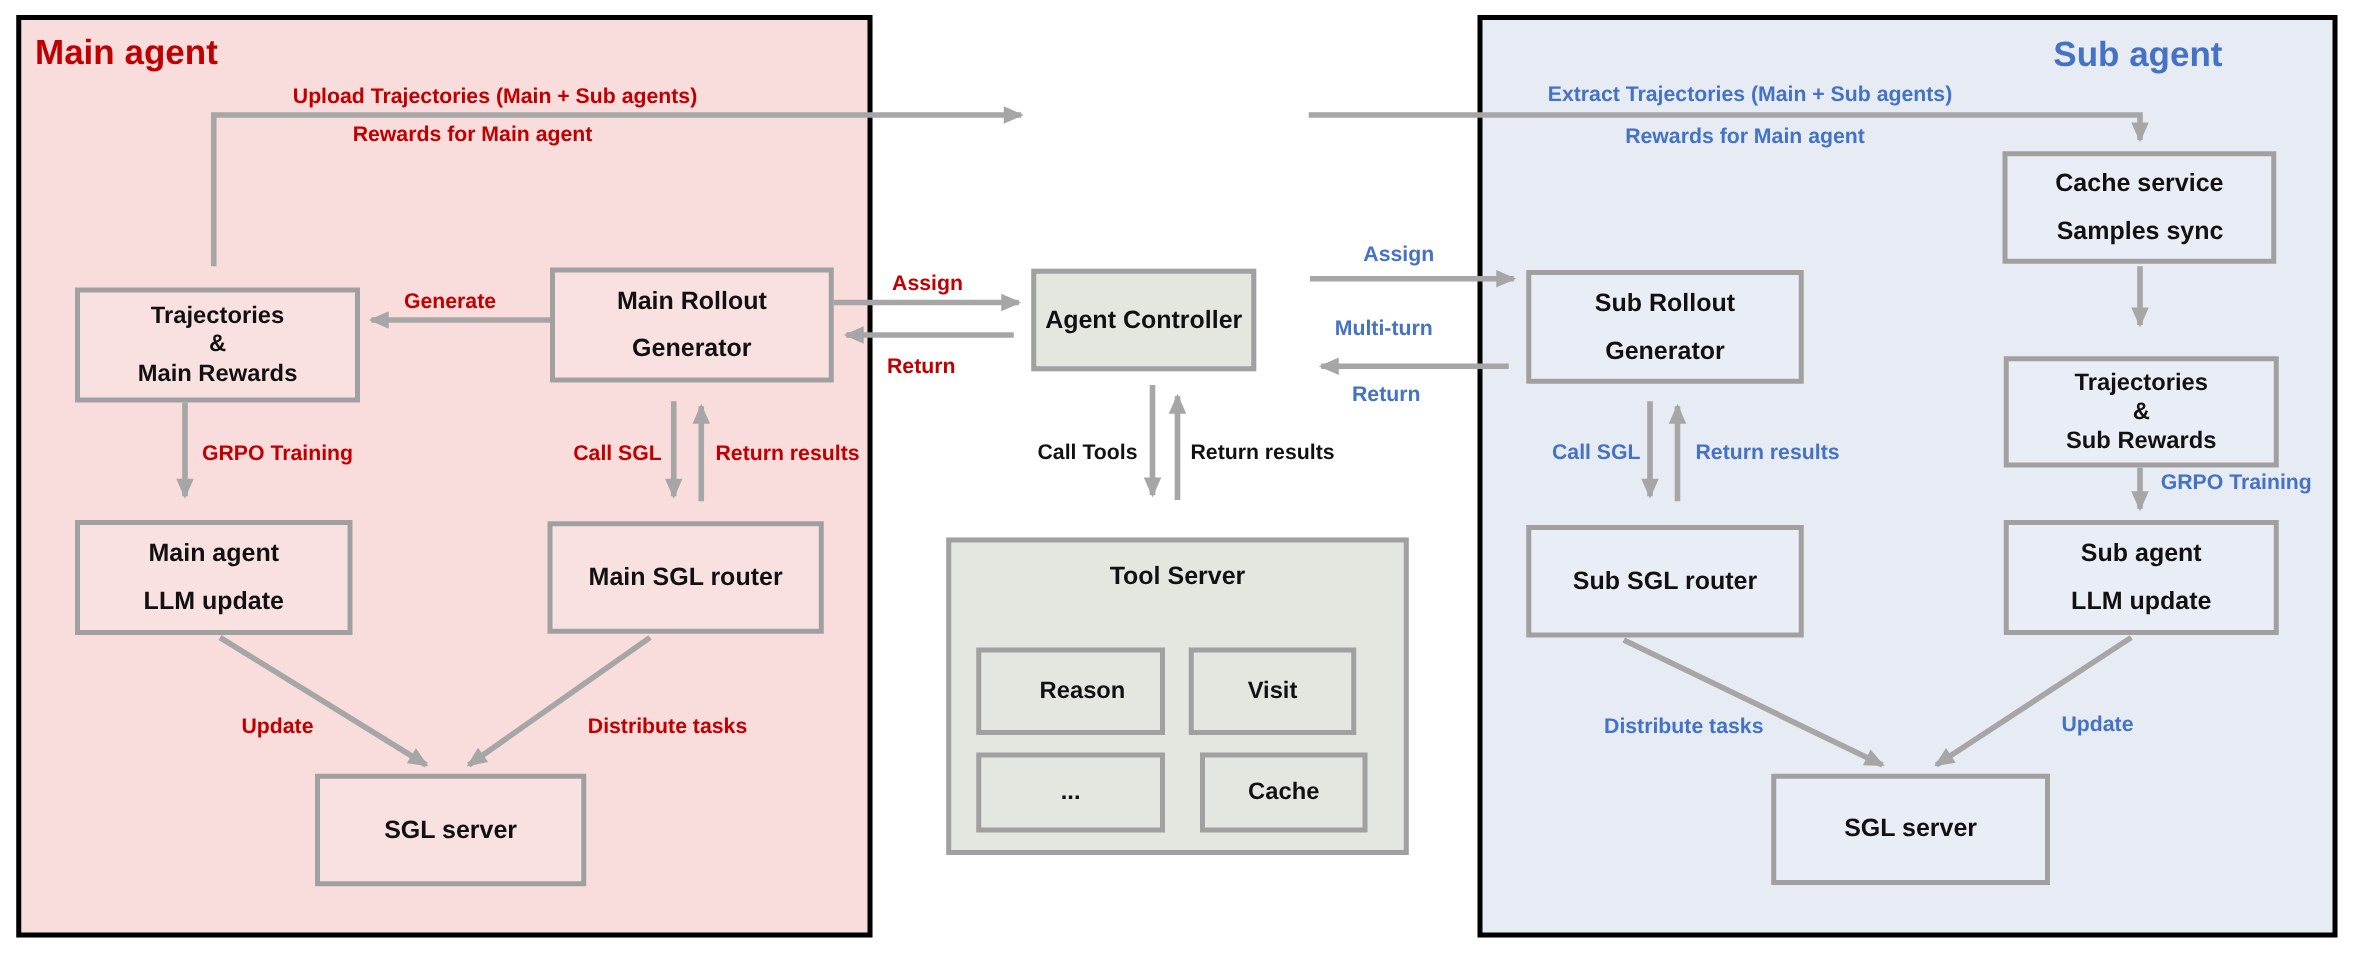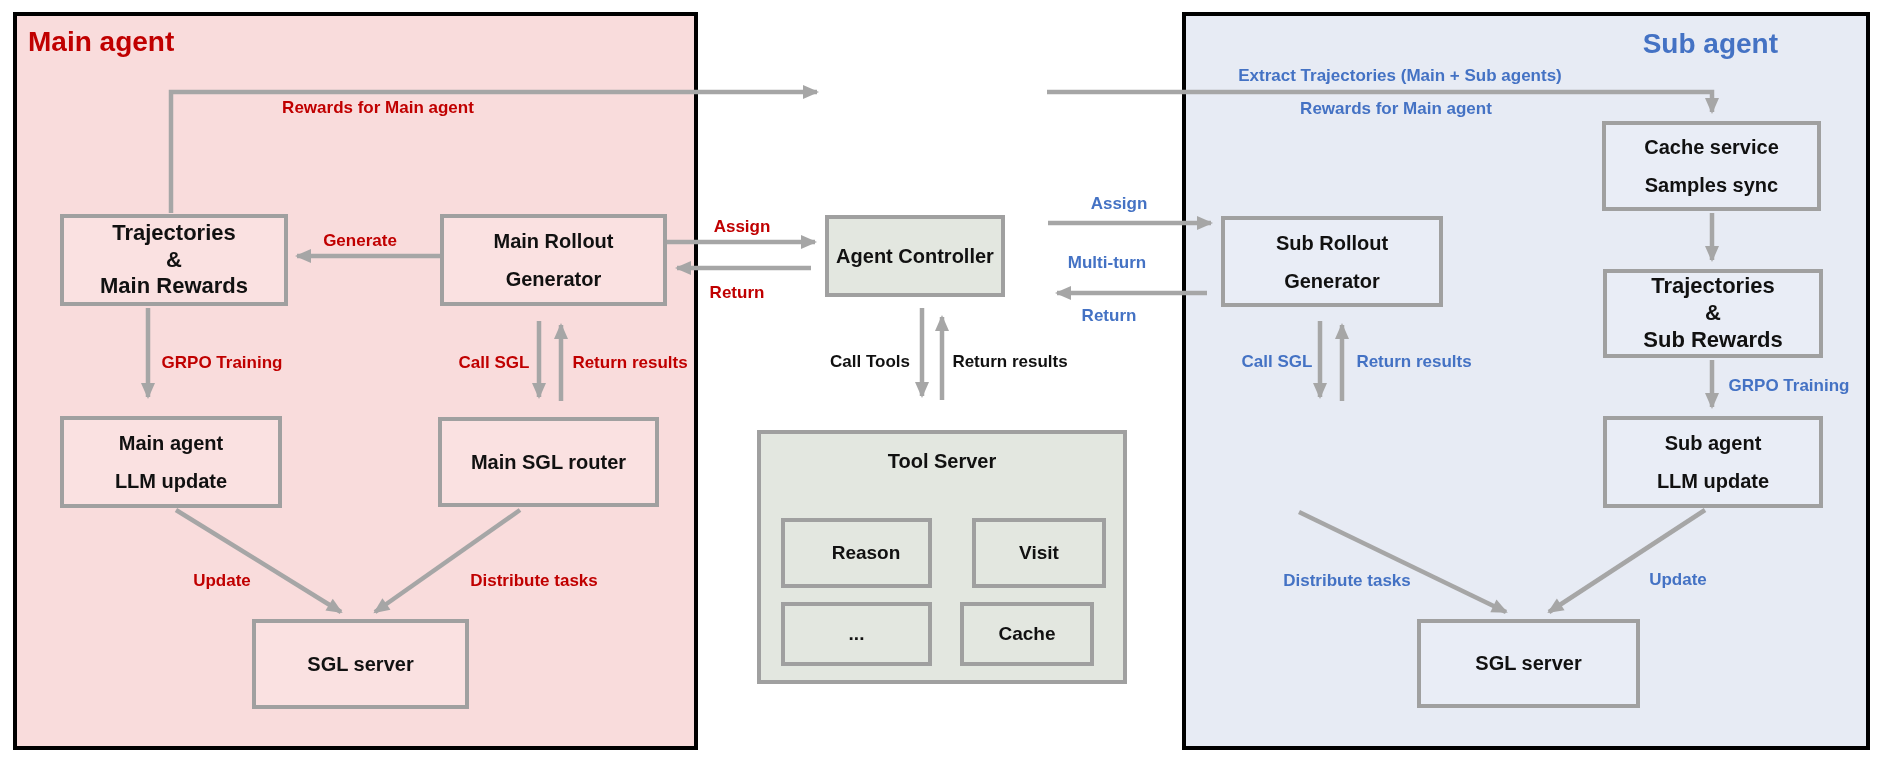--- a/index.html
+++ b/index.html
@@ -17,21 +17,21 @@
   .box{
     position:absolute;box-sizing:border-box;border:4px solid #a0a0a0;
     display:flex;align-items:center;justify-content:center;flex-direction:column;
     text-align:center;color:#111;font-weight:700;white-space:pre-line;z-index:3;
   }
   .box.pink{background:#fae1e1;}
   .box.blue{background:#e9edf6;}
   .box.sage{background:#e3e7e0;}
   .box.one{font-size:20px;line-height:1.25;}
   .box.two{font-size:20px;line-height:1.9;}
-  .box.three{font-size:22px;line-height:1.22;}
+  .box.three{font-size:19px;line-height:1.22;margin-top:16px;}
   .box.container{justify-content:flex-start;}
   .ts-title{margin-top:16px;font-size:20px;font-weight:700;color:#111;}
   .lbl{
     position:absolute;transform:translate(-50%,-50%);white-space:nowrap;
     font-size:17px;font-weight:700;z-index:4;
   }
   .lbl.red{color:#c00000;}
   .lbl.blue{color:#4472c4;text-align:center;}
   .lbl.black{color:#111;}
 </style>
@@ -82,36 +82,38 @@
 Generator</div>
   <div class="box pink two" style="left:60px;top:416px;width:222px;height:92px;">Main agent
 LLM update</div>
   <div class="box pink one" style="left:438px;top:417px;width:221px;height:90px;">Main SGL router</div>
   <div class="box pink one" style="left:252px;top:619px;width:217px;height:90px;">SGL server</div>
 
   <div class="box sage one" style="left:825px;top:215px;width:180px;height:82px;">Agent Controller</div>
   <div class="box sage container" style="left:757px;top:430px;width:370px;height:254px;">
     <div class="ts-title">Tool Server</div>
     <div class="box sage one" style="left:20px;top:84px;width:151px;height:70px;font-size:19px;padding-left:19px;">Reason</div>
-    <div class="box sage one" style="left:211px;top:84px;width:134px;height:70px;font-size:19px;">Visit</div>
+    <div class="box sage one" style="left:190px;top:84px;width:134px;height:70px;font-size:19px;">Visit</div>
     <div class="box sage one" style="left:20px;top:168px;width:151px;height:64px;font-size:19px;">...</div>
     <div class="box sage one" style="left:199px;top:168px;width:134px;height:64px;font-size:19px;">Cache</div>
   </div>
 
-  <div class="box blue two" style="left:1602px;top:121px;width:219px;height:90px;">Cache service
+  <div class="box blue two" style="left:1602px;top:121px;width:219px;height:90px;text-align:right;">Cache service
 Samples sync</div>
   <div class="box blue two" style="left:1221px;top:216px;width:222px;height:91px;">Sub Rollout
 Generator</div>
   <div class="box blue three" style="left:1603px;top:269px;width:220px;height:89px;">Trajectories
 &amp;
 Sub Rewards</div>
+  <div class="box blue one" style="left:1221px;top:420px;width:222px;height:90px;">Sub SGL router</div>
   <div class="box blue two" style="left:1603px;top:416px;width:220px;height:92px;">Sub agent
 LLM update</div>
   <div class="box blue one" style="left:1417px;top:619px;width:223px;height:89px;">SGL server</div>
 
+  <div class="lbl red" style="left:396px;top:77px;">Upload Trajectories (Main + Sub agents)</div>
   <div class="lbl red" style="left:378px;top:108px;">Rewards for Main agent</div>
   <div class="lbl red" style="left:360px;top:241px;">Generate</div>
   <div class="lbl red" style="left:742px;top:227px;">Assign</div>
   <div class="lbl red" style="left:737px;top:293px;">Return</div>
   <div class="lbl red" style="left:222px;top:363px;">GRPO Training</div>
   <div class="lbl red" style="left:494px;top:363px;">Call SGL</div>
   <div class="lbl red" style="left:630px;top:363px;">Return results</div>
   <div class="lbl red" style="left:222px;top:581px;">Update</div>
   <div class="lbl red" style="left:534px;top:581px;">Distribute tasks</div>
 

